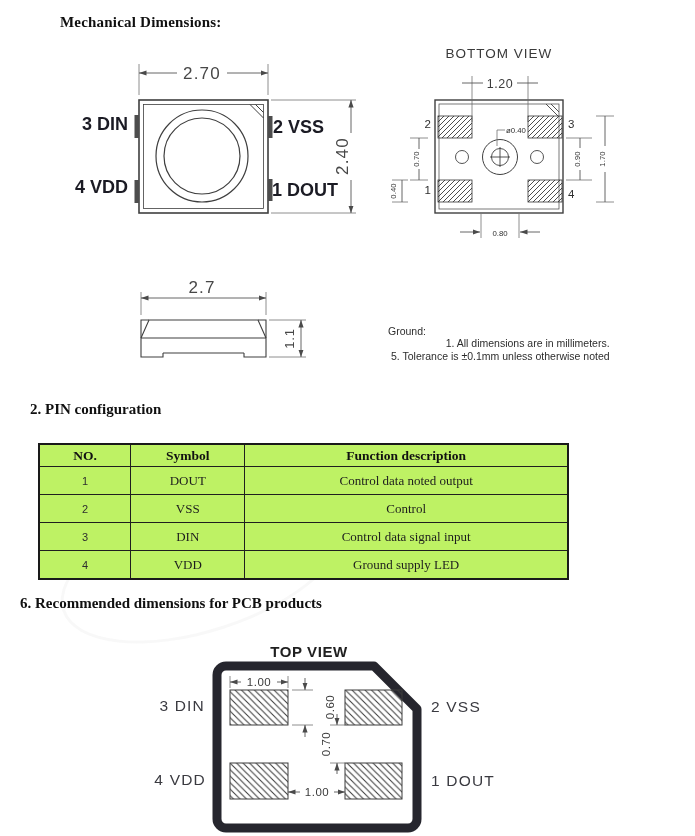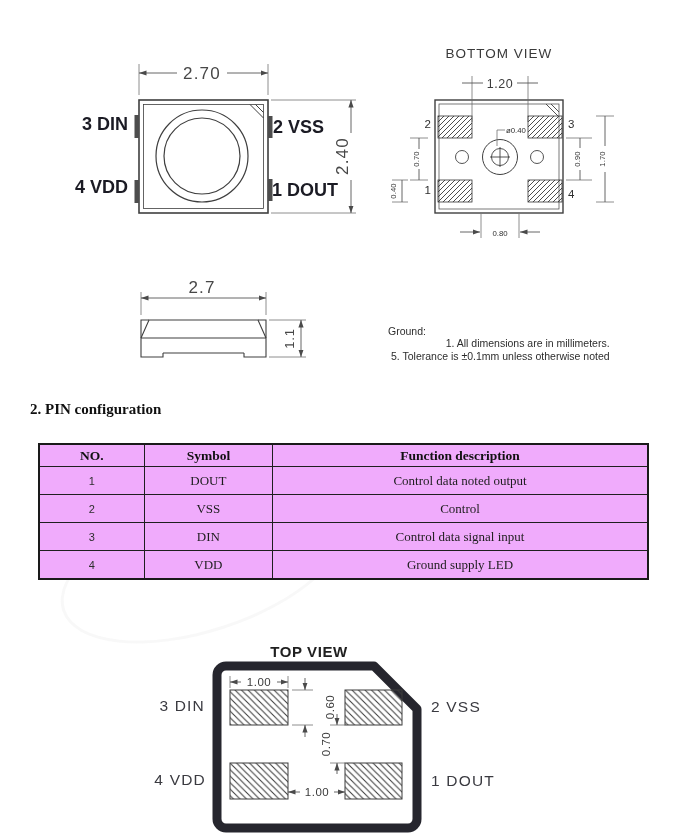--- a/index.html
+++ b/index.html
@@ -5,22 +5,22 @@
   html,body{margin:0;padding:0;background:#e8e8e8;}
   .page{position:relative;width:695px;height:836px;background:#ffffff;overflow:hidden;
         font-family:"Liberation Sans",sans-serif;}
   .abs{position:absolute;}
   .doc-title{left:60px;top:14px;font:bold 15px "Liberation Serif",serif;color:#101010;letter-spacing:0.2px;}
   .notes{left:388px;top:325px;font:10.5px "Liberation Sans",sans-serif;color:#2d2d2d;line-height:12.4px;}
   .notes .nl{padding-left:3px;text-align:right;}
   .sec-head{font:bold 15px "Liberation Serif",serif;color:#101010;}
   .h5{left:30px;top:401px;}
   .h6{left:20px;top:595px;}
-  table.pincfg{position:absolute;left:38px;top:443px;width:611px;border-collapse:collapse;
-        border:2px solid #1a1a1a;background:#f0abfc;}
+  table.pincfg{position:absolute;left:38px;top:443px;width:531px;border-collapse:collapse;
+        border:2px solid #1a1a1a;background:#bef264;}
   table.pincfg th, table.pincfg td{border:1.2px solid #1f1f1f;text-align:center;padding:0;}
   table.pincfg th{height:21px;font:bold 13.5px "Liberation Serif",serif;color:#111;}
   table.pincfg td{height:27px;font:13px "Liberation Serif",serif;color:#1d1d1d;}
   table.pincfg td.no{font:11px "Liberation Sans",sans-serif;color:#2e2e2e;}
   .watermark{left:55px;top:498px;width:290px;height:128px;border:3px solid #8a8a8a;border-radius:50%;
         opacity:0.06;transform:rotate(-18deg);}
   svg{position:absolute;left:0;}
   svg text{font-family:"Liberation Sans",sans-serif;}
   .ln  {stroke:#3f3f3f;fill:none;}
   .lnw {stroke:#3f3f3f;fill:#ffffff;}
@@ -36,20 +36,21 @@
   .t-view-title{font-size:13.5px;fill:#3a3a3a;letter-spacing:1px;}
   .t-topview-title{font-size:15px;font-weight:bold;fill:#202020;letter-spacing:0.6px;}
   .t-pcb-label{font-size:15.5px;fill:#3a3a40;letter-spacing:1.2px;}
   .t-dim-pcb{font-size:11.5px;fill:#3b3b3b;letter-spacing:0.5px;}
 </style>
 </head>
 <body>
 
 <div class="page">
 
+  <div class="abs doc-title">Mechanical Dimensions:</div>
   <div class="abs watermark"></div>
 
   <svg width="695" height="400" viewBox="0 0 695 400">
     <defs>
       <marker id="ar1" viewBox="0 0 8 6" markerWidth="8" markerHeight="6" refX="7.5" refY="3" orient="auto-start-reverse" markerUnits="userSpaceOnUse">
         <path d="M0,0.4 L7.5,3 L0,5.6 Z" fill="#4a4a4a"></path>
       </marker>
       <pattern id="hF1" width="5" height="5" patternUnits="userSpaceOnUse">
         <path d="M-1,1 l2,-2 M0,5 l5,-5 M4,6 l2,-2" stroke="#3a3a3a" stroke-width="0.9"></path>
       </pattern>
@@ -218,20 +219,21 @@
       <td>Control data signal input</td>
     </tr>
     <tr>
       <td class="no">4</td>
       <td>VDD</td>
       <td>Ground supply LED</td>
     </tr>
   </tbody>
     </table>
 
+  <div class="abs sec-head h6">6. Recommended dimensions for PCB products</div>
 
   <svg style="top:600px" width="695" height="236" viewBox="0 600 695 236">
     <defs>
       <marker id="ar2" viewBox="0 0 8 6" markerWidth="8" markerHeight="6" refX="7.5" refY="3" orient="auto-start-reverse" markerUnits="userSpaceOnUse">
         <path d="M0,0.4 L7.5,3 L0,5.6 Z" fill="#4a4a4a"></path>
       </marker>
       <pattern id="hB2" width="6.5" height="6.5" patternUnits="userSpaceOnUse">
         <path d="M-1,5.5 l2,2 M0,0 l6.5,6.5 M5.5,-1 l2,2" stroke="#3c3c3c" stroke-width="1.05"></path>
       </pattern>
     </defs>

